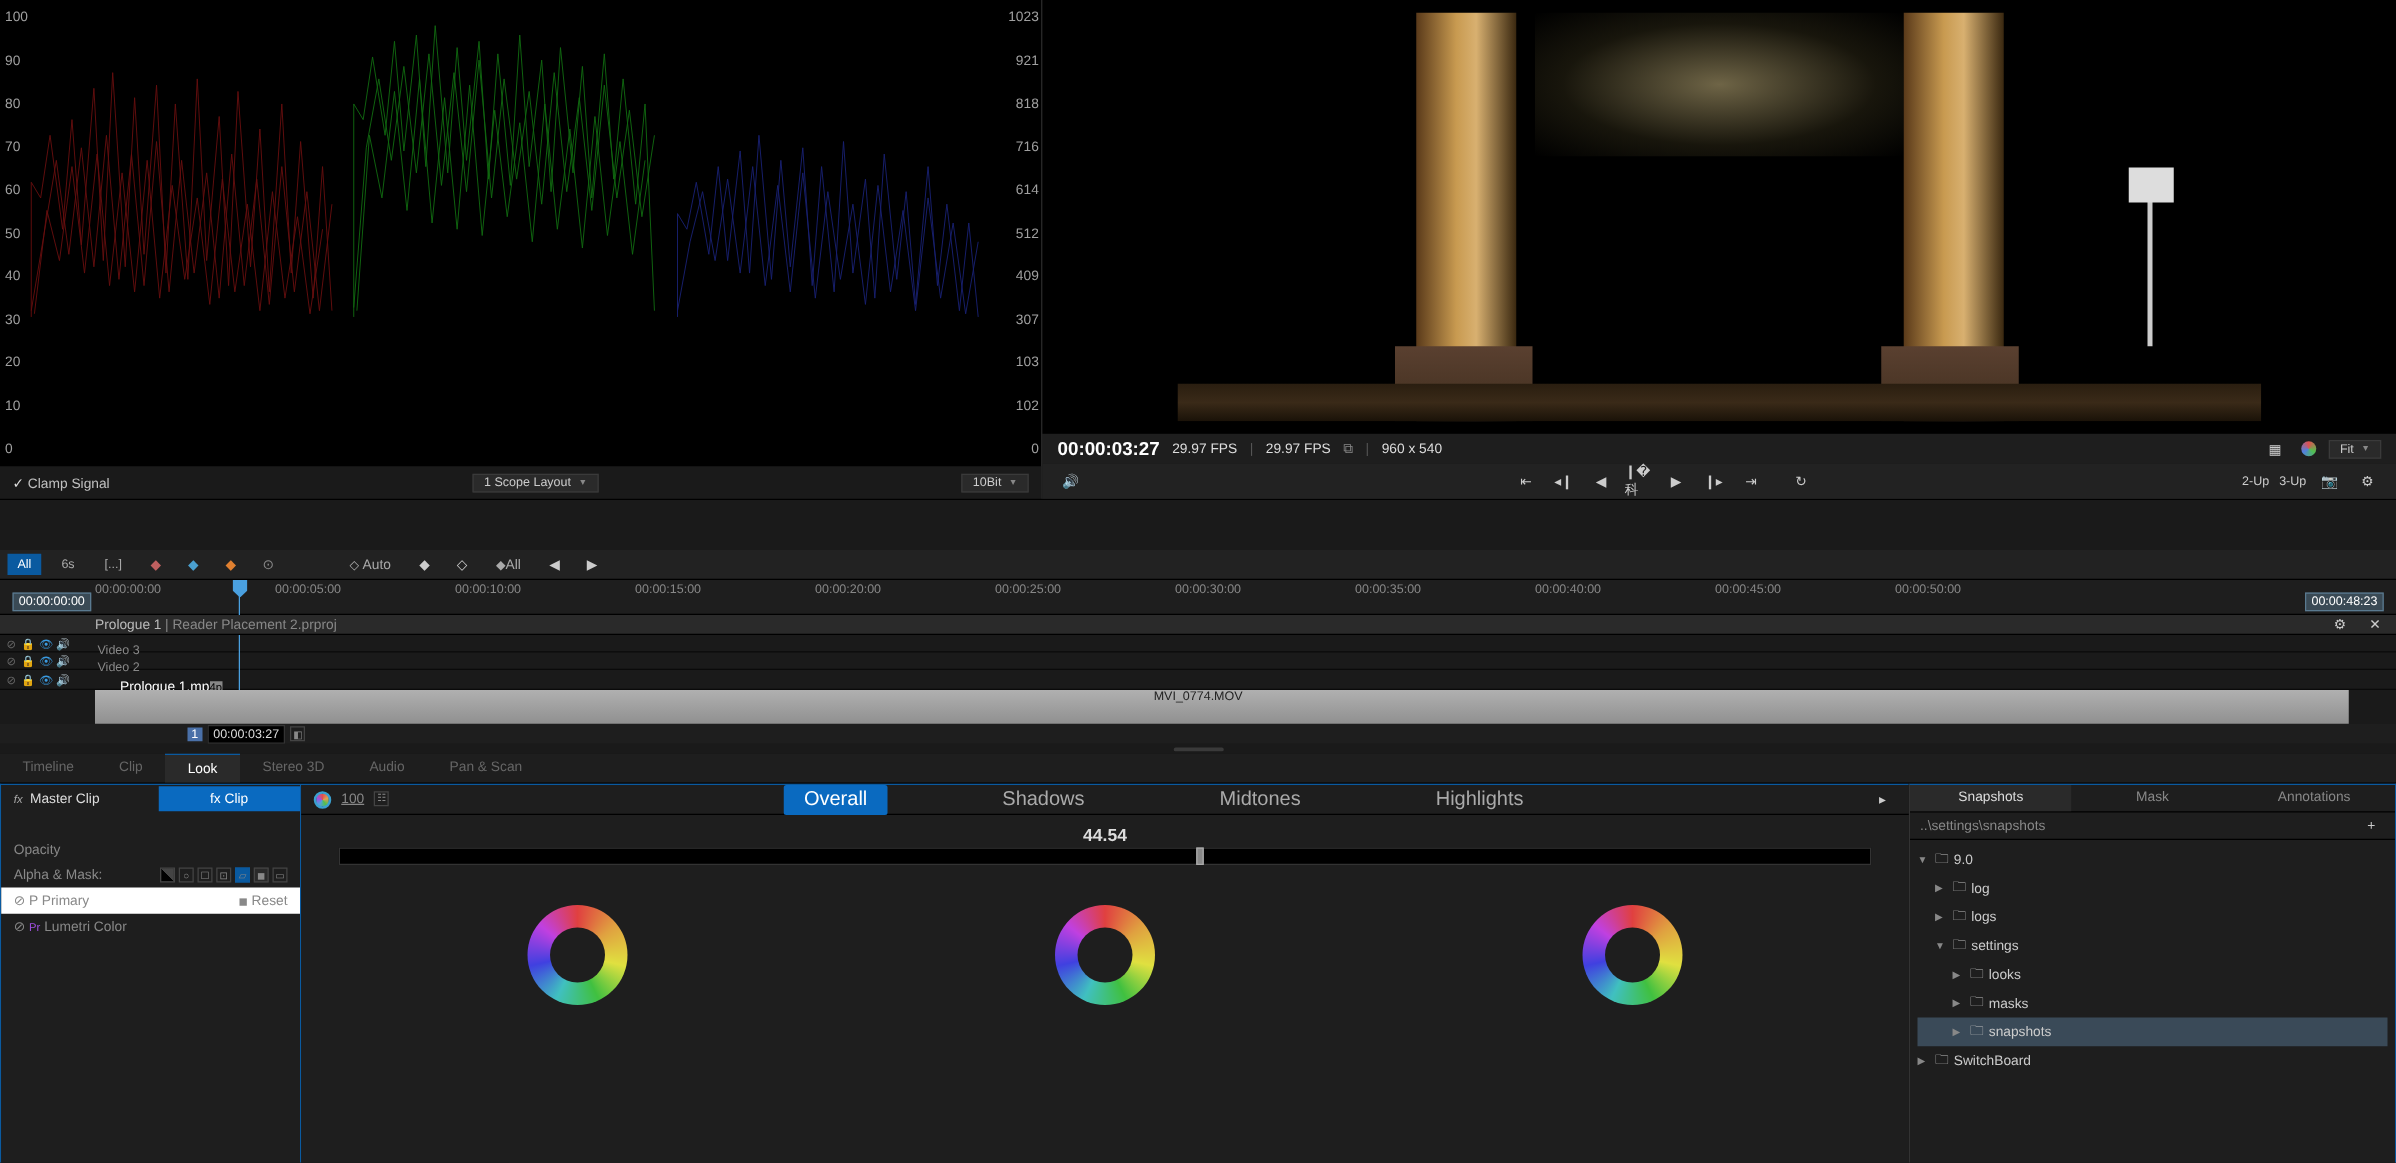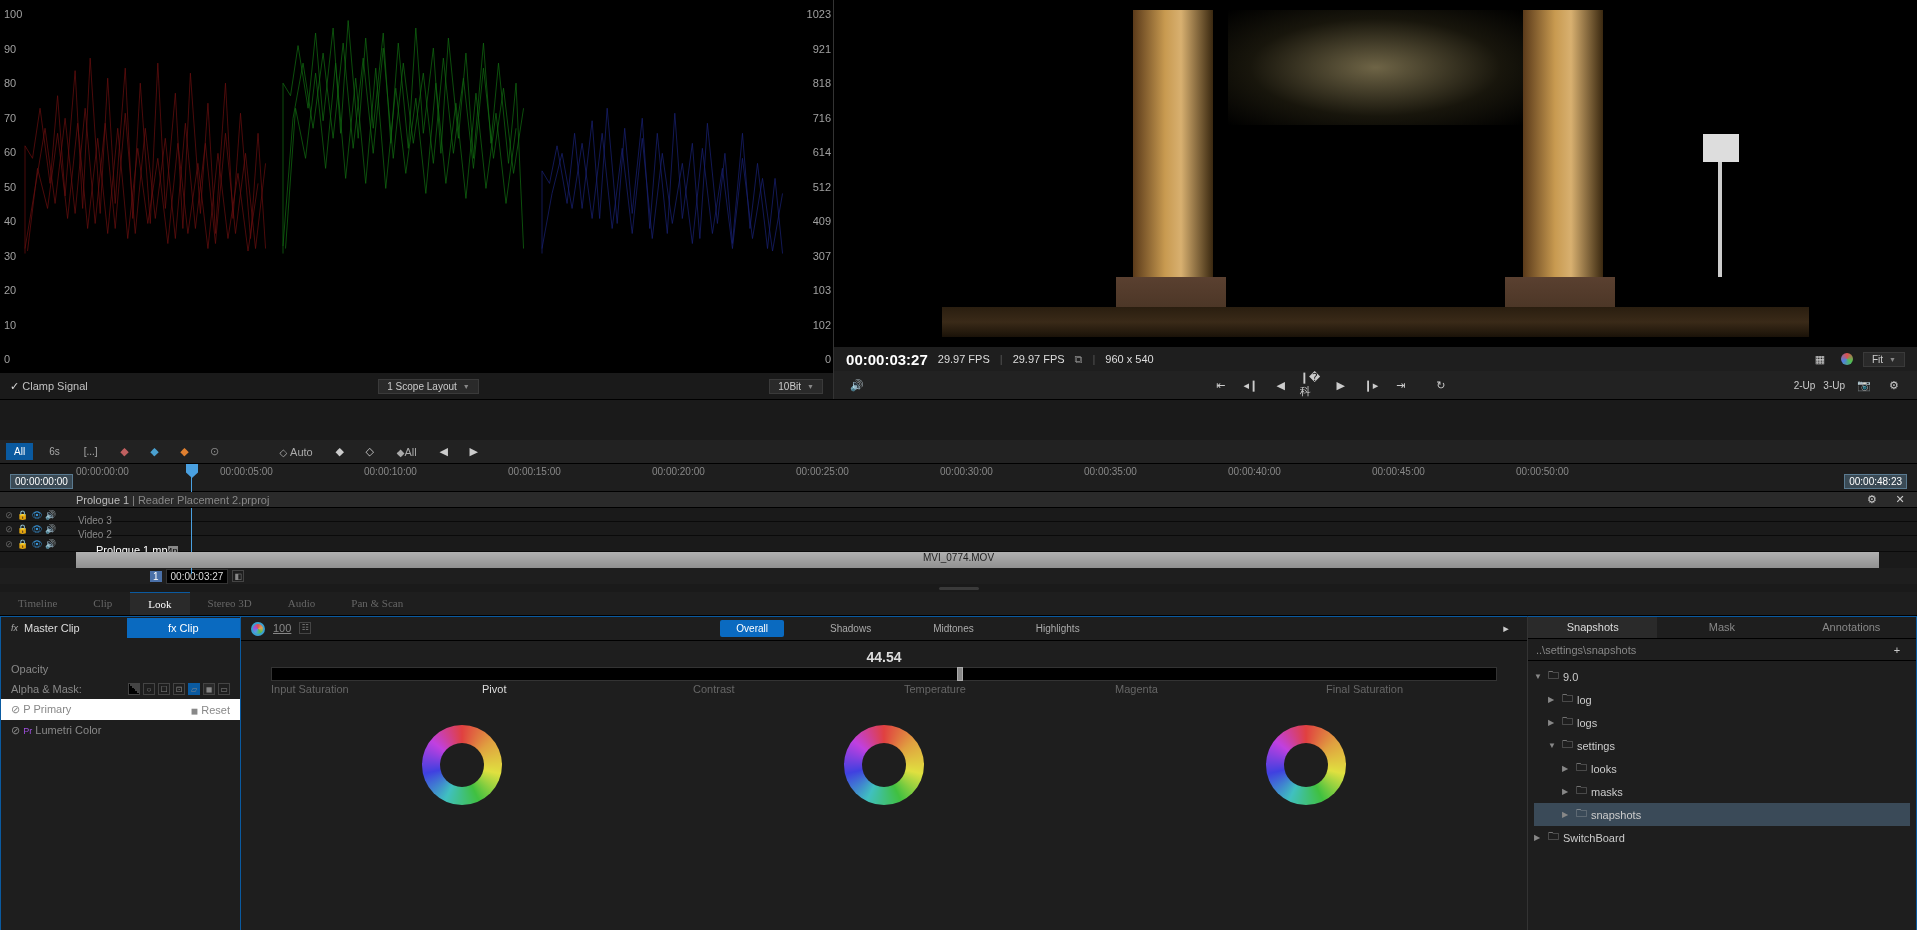--- a/index.html
+++ b/index.html
@@ -54,41 +54,41 @@
 .track-label { position: absolute; left: 2px; top: 0; font-size: 10px; color: #888; }
 .clip { position: absolute; top: 0; height: 100%; }
 .clip.master { background: linear-gradient(180deg,#b0b0b0,#909090); left: 76px; right: 38px; }
 .clip.master-label { position: absolute; left: 50%; top: 0; transform: translateX(-50%); font-size: 10px; color: #222; }
 .clip.src { background: linear-gradient(180deg,#4a70a8,#3a5a8a); }
 .tc-row { height: 16px; display: flex; align-items: center; padding-left: 150px; gap: 4px; background: #1e1e1e; }
 .mini-box { background: #4a70a8; color: #fff; padding: 0 3px; font-size: 10px; }
 .tc-input { background: #000; color: #ddd; font-size: 10px; padding: 1px 4px; border: 1px solid #333; }
 .bottom-section { display: flex; flex: 1; height: 385px; }
 .bottom-tabs { height: 24px; display: flex; background: #1e1e1e; border-bottom: 1px solid #000; }
-.bottom-tabs .tab { padding: 5px 18px; font-size: 11px; color: #666; cursor: pointer; font-family: Liberation Serif, serif; }
+.bottom-tabs .tab { padding: 5px 18px; font-size: 11px; color: #666; cursor: pointer; }
 .bottom-tabs .tab.active { background: #2a2a2a; color: #fff; border-top: 1px solid #0a5aa0; }
 .handle-bar { height: 8px; background: #1a1a1a; display: flex; justify-content: center; align-items: center; }
 .handle-grip { width: 40px; height: 3px; background: #3a3a3a; border-radius: 2px; }
 .look-panel { display: flex; height: 100%; border-top: 1px solid #0a5aa0; border-left: 1px solid #0a5aa0; border-bottom: 1px solid #0a5aa0; }
 .look-left { width: 240px; background: #1e1e1e; border-right: 1px solid #0a5aa0; }
 .look-left-head { height: 22px; display: flex; align-items: center; }
 .ll-label { flex: 1; padding: 0 10px; font-size: 10px; color: #ddd; display: flex; align-items: center; gap: 6px; }
 .ll-label .fx-ico { font-size: 9px; font-style: italic; color: #aaa; }
 .ll-btn { flex: 1; text-align: center; padding: 4px; font-size: 11px; }
 .ll-btn.active { background: #0a6ac0; color: #fff; }
 .ll-row { padding: 4px 10px; font-size: 10px; color: #888; display: flex; align-items: center; justify-content: space-between; }
 .ll-row.selected { background: #ffffff; text-align: center; }
 .mini-icons { display: flex; gap: 3px; }
 .mini-sq { width: 12px; height: 12px; border: 1px solid #444; display: inline-flex; align-items: center; justify-content: center; font-size: 8px; color: #888; }
 .mini-sq.blue { background: #0a5aa0; border-color: #0a5aa0; }
 .mini-sq.filled { background: #2a2a2a; }
 .look-main { flex: 1; background: #1e1e1e; position: relative; }
 .look-main-tabs { height: 24px; display: flex; align-items: center; padding: 0 10px; gap: 8px; border-bottom: 1px solid #000; }
 .look-main-tabs .spacer-left { width: 70px; display: flex; gap: 8px; }
-.lm-tab { padding: 3px 16px; font-size: 10px; color: #aaa; cursor: pointer; border-radius: 2px; }
+.lm-tab { padding: 3px 16px; font-size: 16px; color: #aaa; cursor: pointer; border-radius: 2px; margin-left: 46px; }
 .lm-tab.active { background: #0a6ac0; color: #fff; }
 .ring-ico { width: 14px; height: 14px; border: 2px solid #3aa0d0; border-radius: 50%; background: conic-gradient(#e05050,#e0a050,#50c050,#50a0e0,#a050e0,#e05050); position: relative; }
 .slider-row { padding: 8px 30px 2px; }
 .slider-val { text-align: center; font-size: 14px; font-weight: bold; color: #ddd; }
 .slider-track { height: 14px; background: #000; border: 1px solid #333; position: relative; margin-top: 2px; }
 .slider-thumb { position: absolute; top: -1px; width: 6px; height: 14px; background: #888; border: 1px solid #aaa; }
 .params-row { display: flex; padding: 0 10px; font-size: 10px; color: #666; }
 .params-row > div { flex: 1; padding-left: 20px; }
 .wheels-row { display: flex; padding: 30px 10px 10px; justify-content: space-around; }
 .wheel-container { width: 100px; text-align: center; }
@@ -278,21 +278,21 @@
     <div class="track-head">
         <span class="mini-ico">⊘</span>
         <span class="mini-ico">🔒</span>
         <span class="mini-ico" style="color:#3a9ae0">👁</span>
         <span class="mini-ico">🔊</span>
       </div>
     <div class="track-body" style="background:transparent">
       <div class="clip src" style="left:0;width:110px;padding-left:20px;font-size:10px;color:#fff"><span>Prologue 1.mp</span><span style="color:#000;background:#888;font-size:9px">4p to E</span></div>
     </div>
   </div>
-  <div style="position:relative;height:16px;">
+  <div style="position:relative;height:27px;">
     <div class="clip master"></div>
     <span class="clip master-label">MVI_0774.MOV</span>
   </div>
   <div class="tc-row">
     <span class="mini-box">1</span>
     <span class="tc-input">00:00:03:27</span>
     <span class="mini-sq">◧</span>
   </div>
 </div>
 
@@ -357,28 +357,20 @@
           <span class="lm-tab">Highlights</span>
         </span>
         <span class="icon-btn">▸</span>
       </div>
       <div class="slider-row">
         <div class="slider-val">44.54</div>
         <div class="slider-track">
           <div class="slider-thumb" style="left:56%"></div>
         </div>
       </div>
-      <div class="params-row">
-        <div>Input Saturation</div>
-        <div style="color:#ddd">Pivot</div>
-        <div>Contrast</div>
-        <div>Temperature</div>
-        <div>Magenta</div>
-        <div>Final Saturation</div>
-      </div>
       <div class="wheels-row">
         <div class="wheel-container">
             <div class="color-wheel"></div>
           </div>
         <div class="wheel-container">
             <div class="color-wheel"></div>
           </div>
         <div class="wheel-container">
             <div class="color-wheel"></div>
           </div>

